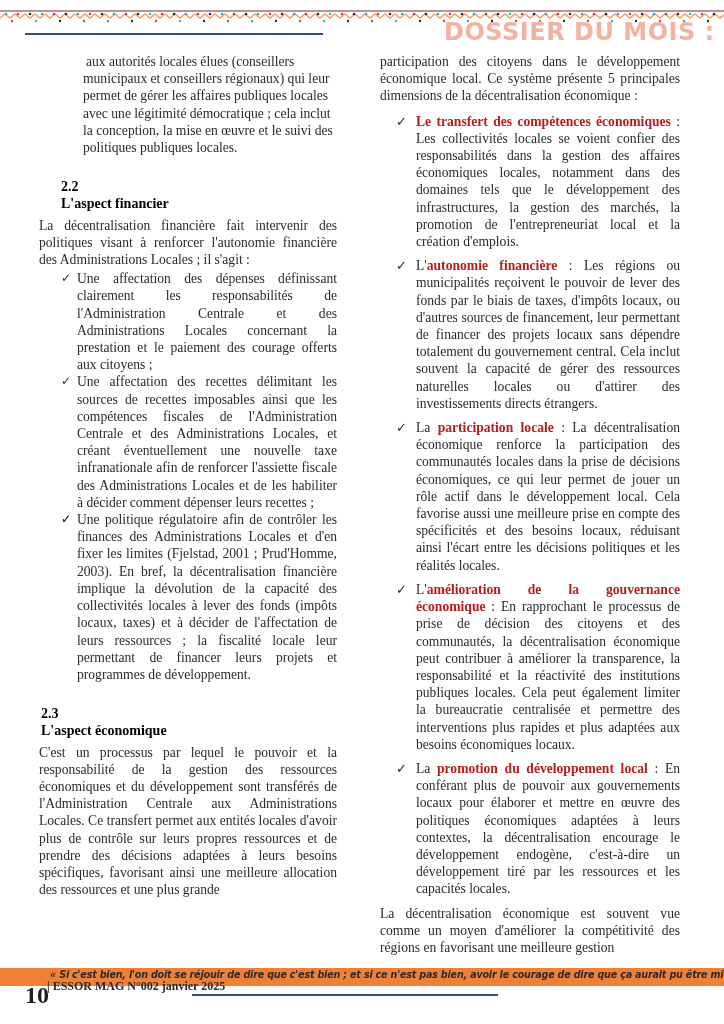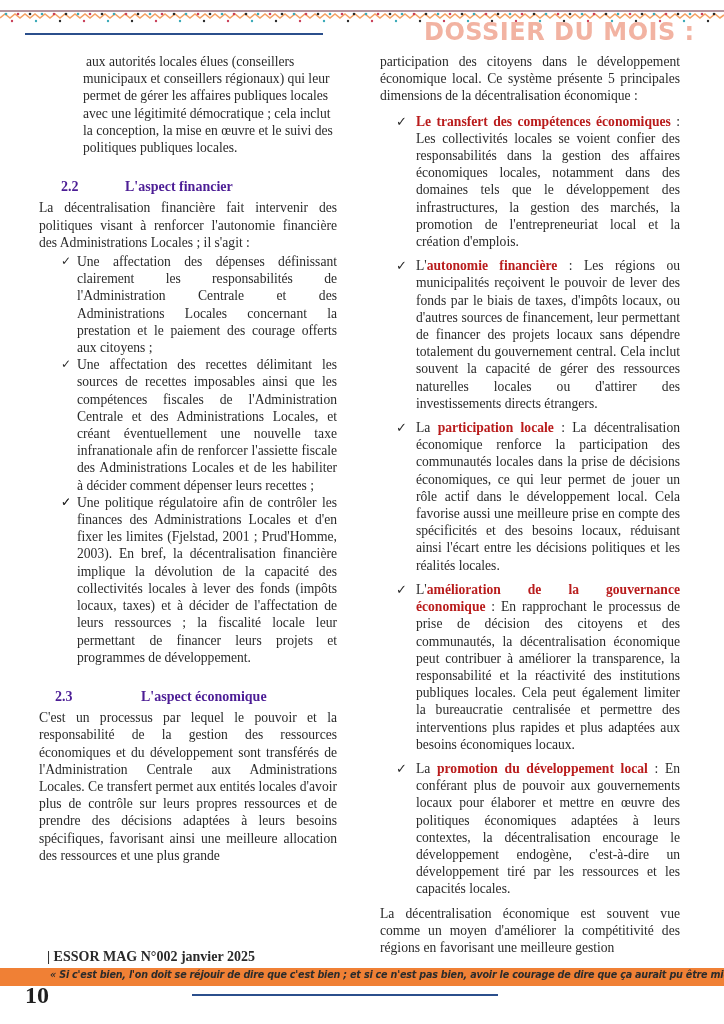--- a/index.html
+++ b/index.html
@@ -7,54 +7,55 @@
     width:724px; height:1024px; background:#ffffff; position:relative; overflow:hidden;
     font-family:"Liberation Serif", "DejaVu Serif", serif; color:#2a2a2a;
   }
   .header-pattern {
     position:absolute; left:0; top:0; width:724px; height:24px;
   }
   .header-rule {
     position:absolute; left:25px; top:33px; width:298px; height:2px; background:#2b4f8c;
   }
   .dossier-title {
-    position:absolute; left:424px; top:18px; font-family:"DejaVu Sans", sans-serif;
+    position:absolute; left:444px; top:18px; font-family:"DejaVu Sans", sans-serif;
     font-weight:bold; font-size:24px; color:#f2b3a2; letter-spacing:0.5px; white-space:nowrap;
   }
   .col {
     position:absolute; top:53px; width:298px; font-size:13.6px; line-height:17.2px;
     text-align:justify;
   }
   .col-left { left:39px; }
   .col-right { left:380px; width:300px; }
   p { margin:0; }
   .heading {
-    color:#4c1d95; font-weight:bold; font-size:14px; margin:22px 0 4px 22px;
+    color:#000000; font-weight:bold; font-size:14px; margin:22px 0 4px 22px;
     display:flex;
+    flex-direction:column;
   }
   .heading .num { width:64px; }
   ul.checks { list-style:none; margin:2px 0 0 0; padding:0; }
   ul.checks li { position:relative; padding-left:38px; }
   ul.checks li .tick { position:absolute; left:22px; top:0; font-family:"DejaVu Sans", sans-serif; font-size:12px; }
   .col-right ul.checks li { padding-left:36px; margin-bottom:7px; }
   .col-right ul.checks li .tick { left:16px; font-size:13px; }
   b { color:#b91c1c; }
   .footer-bar {
     position:absolute; left:0; top:968px; width:724px; height:18px; background:#f08035;
   }
   .footer-quote {
     position:absolute; left:50px; top:969px; font-family:"DejaVu Sans", sans-serif;
     font-style:italic; font-weight:bold; font-size:9.6px; color:#2b2b2b; white-space:nowrap;
     letter-spacing:-0.2px;
   }
   .page-num {
     position:absolute; left:25px; top:982px; font-size:24px; font-weight:bold; color:#1f1f1f;
   }
   .mag-label {
-    position:absolute; left:47px; top:949px; font-size:14px; font-weight:bold; color:#2a2a2a; white-space:nowrap;
+    position:absolute; left:47px; top:979px; font-size:12px; font-weight:bold; color:#2a2a2a; white-space:nowrap;
   }
   .footer-rule {
     position:absolute; left:192px; top:994px; width:306px; height:2px; background:#2b4f8c;
   }
 </style>
 </head>
 <body>
 
 <svg class="header-pattern" viewBox="0 0 724 24" preserveAspectRatio="none">
   <line x1="0" y1="11" x2="724" y2="11" stroke="#6b2b3a" stroke-width="1.2"></line>
@@ -175,21 +176,21 @@
     </li>
     <li>
       <span class="tick">✓</span>
     </li>
     <li>
       <span class="tick">✓</span>
       <span>Une politique régulatoire afin de contrôler les finances des Administrations Locales et d'en fixer les limites (Fjelstad, 2001 ; Prud'Homme, 2003). En bref, la décentralisation financière implique la dévolution de la capacité des collectivités locales à lever des fonds (impôts locaux, taxes) et à décider de l'affectation de leurs ressources ; la fiscalité locale leur permettant de financer leurs projets et programmes de développement.</span>
     </li>
   </ul>
 
-  <div class="heading" style="margin-left:16px;">
+  <div class="heading" style="margin-left:2px;">
     <span class="num" style="width:86px;">2.3</span>
     <span>L'aspect économique</span>
   </div>
   <p>C'est un processus par lequel le pouvoir et la responsabilité de la gestion des ressources économiques et du développement sont transférés de l'Administration Centrale aux Administrations Locales. Ce transfert permet aux entités locales d'avoir plus de contrôle sur leurs propres ressources et de prendre des décisions adaptées à leurs besoins spécifiques, favorisant ainsi une meilleure allocation des ressources et une plus grande</p>
 </div>
 
 <div class="col col-right">
   <p>participation des citoyens dans le développement économique local. Ce système présente 5 principales dimensions de la décentralisation économique :</p>
   <ul class="checks" style="margin-top:8px;">
     <li>

